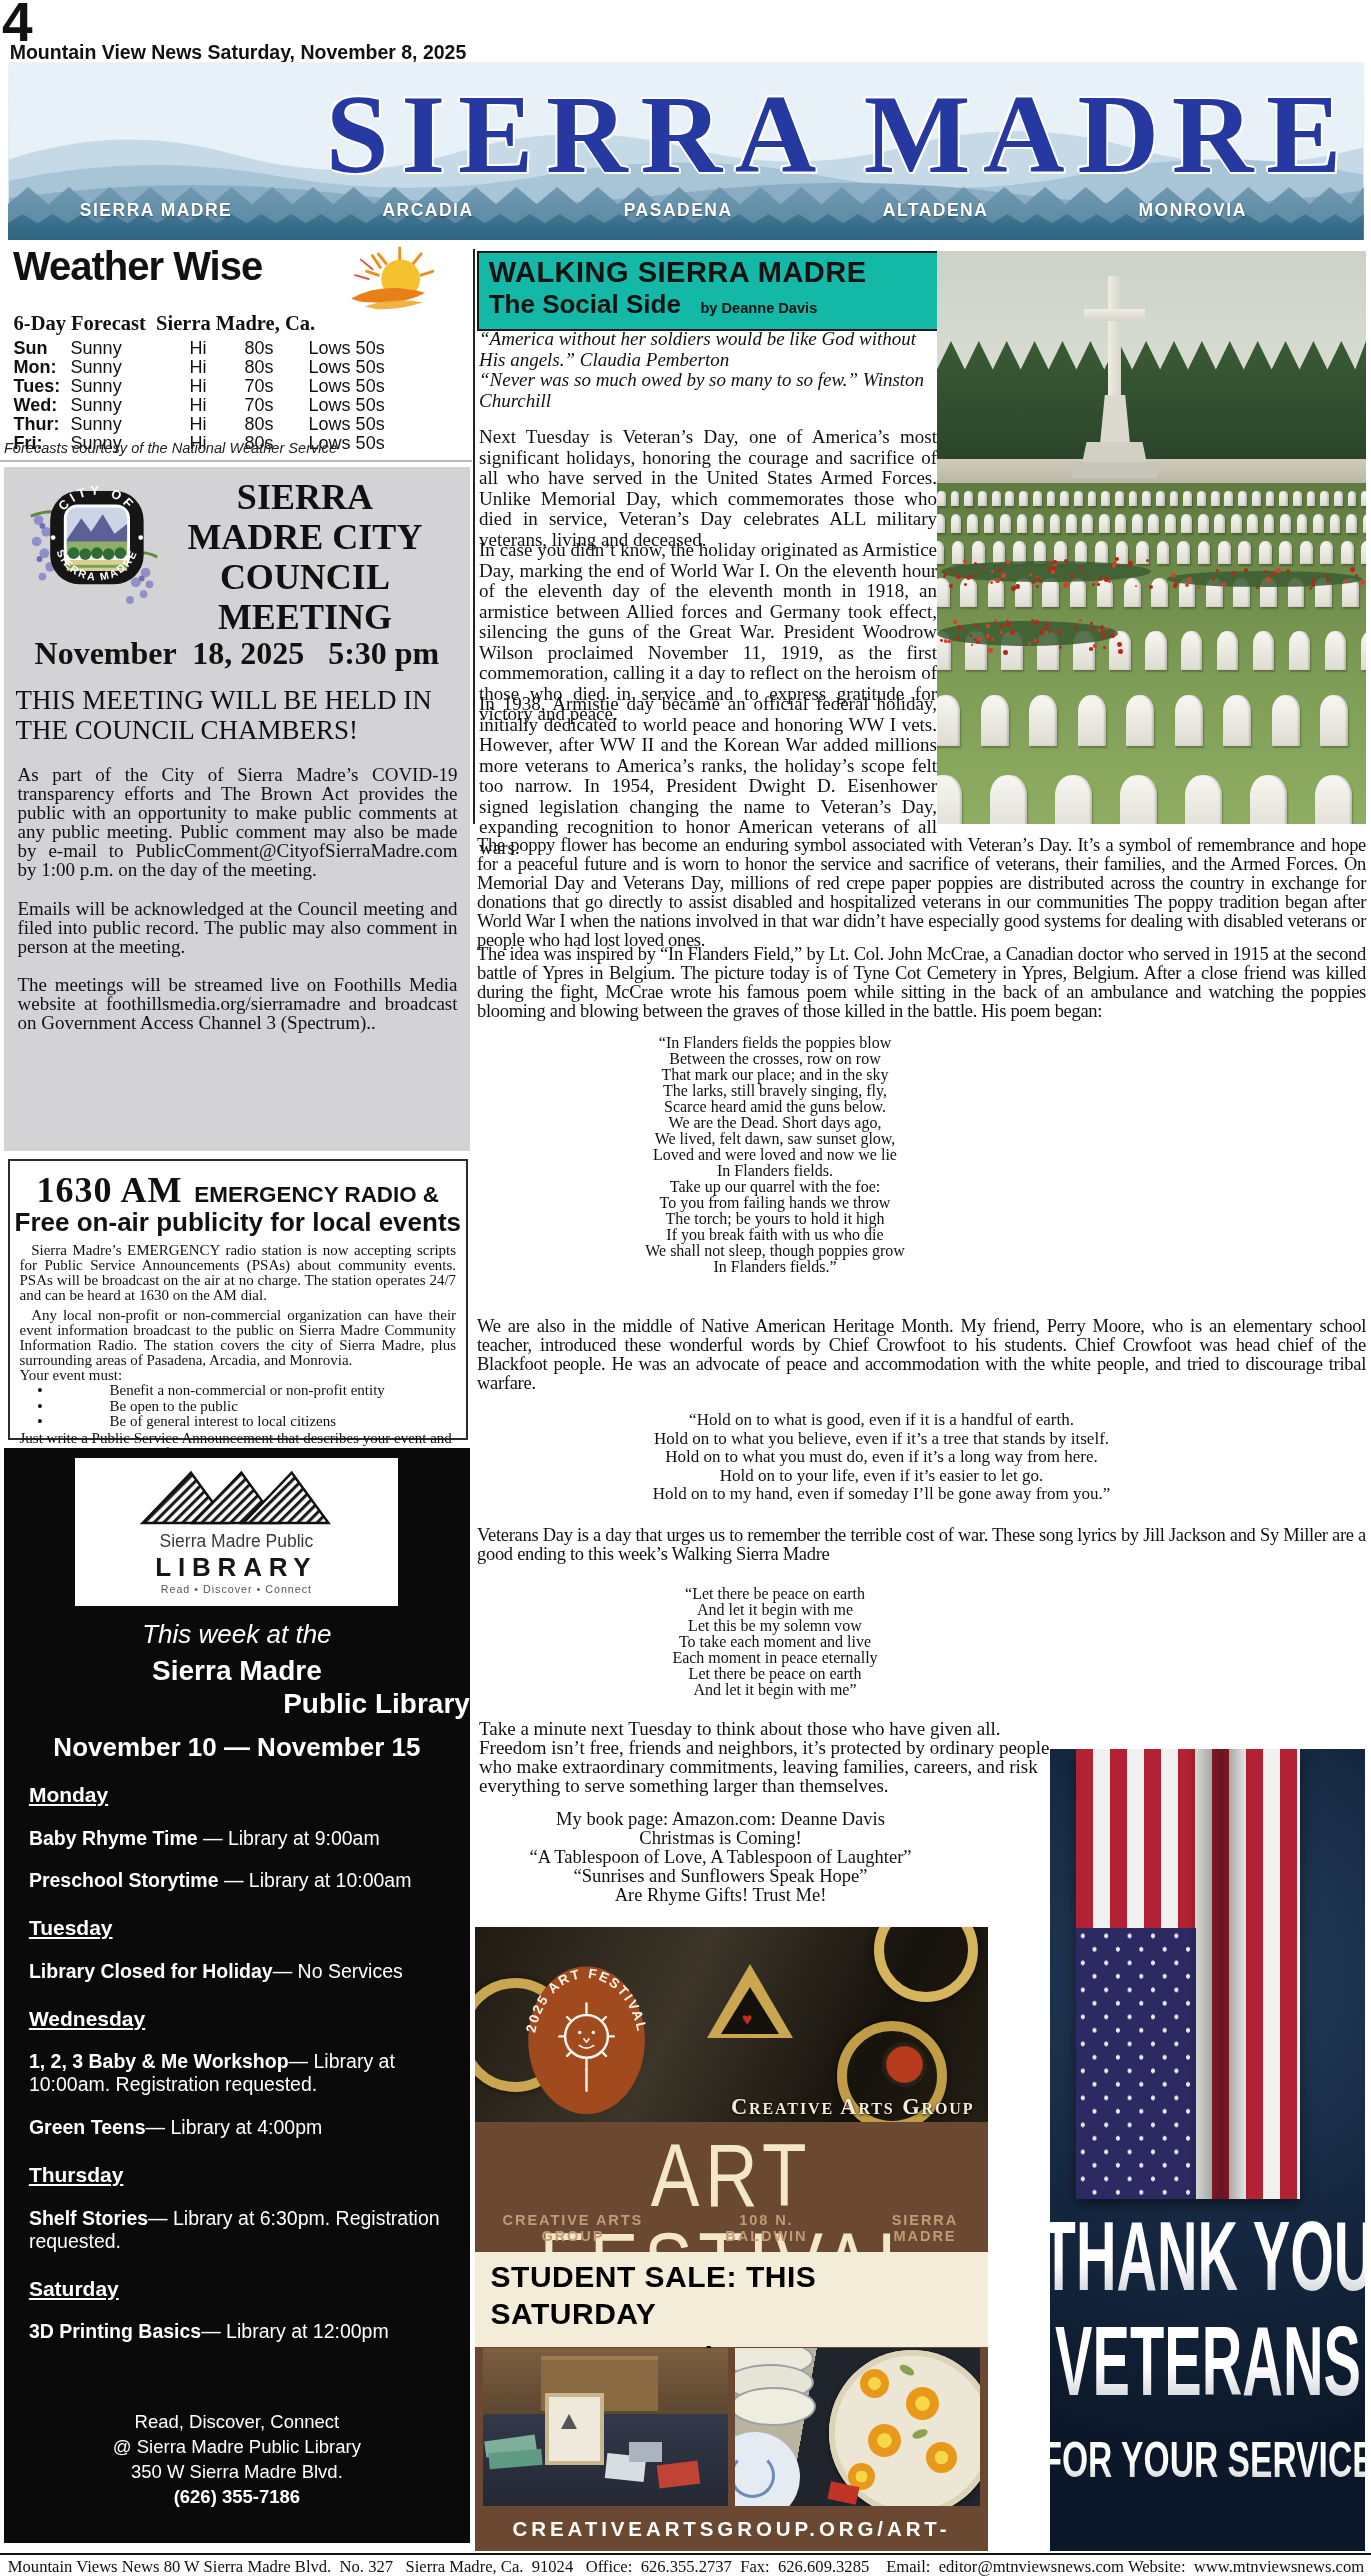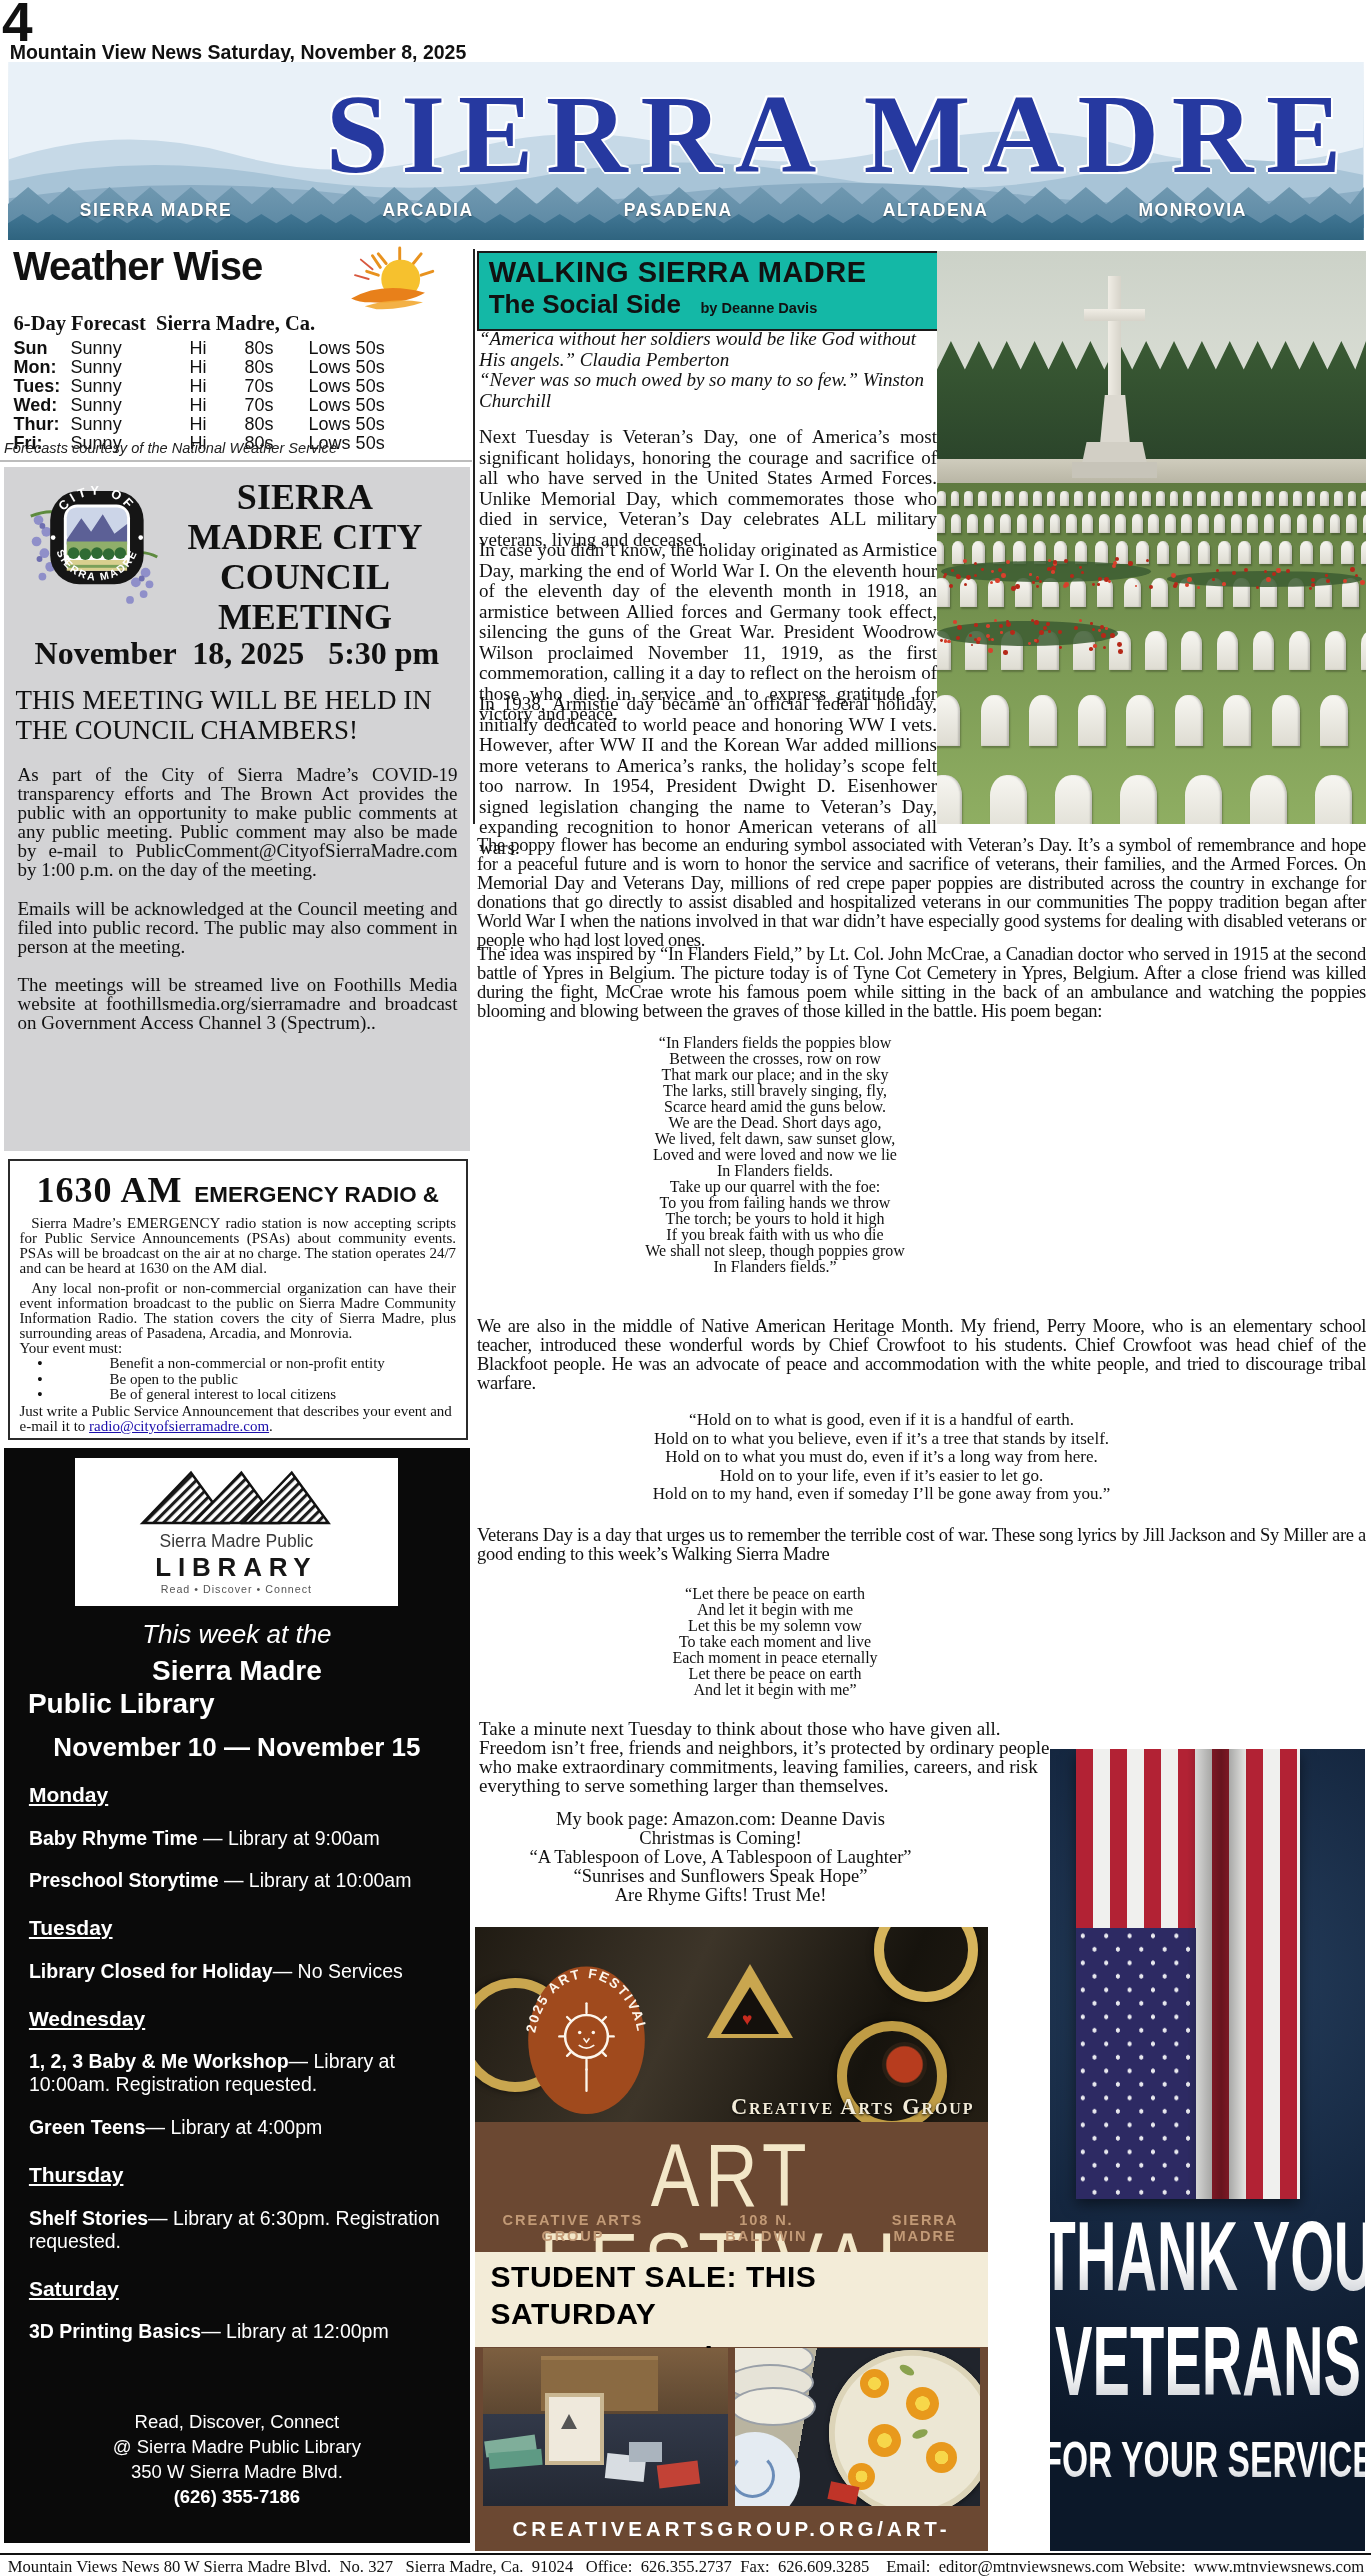--- a/index.html
+++ b/index.html
@@ -65,21 +65,21 @@
   
   #library{left:3.9px;top:1448px;width:466px;height:1095px;background:#0a0a0a;color:#fff;
      font-family:"Liberation Sans",sans-serif;}
   #lib-logo{position:absolute;left:71px;top:9.7px;width:323px;height:148px;background:#fff;color:#222;
      text-align:center;}
   #lib-logo-name{font:17.5px "Liberation Sans",sans-serif;color:#3a3a3a;margin-top:1.9px;}
   #lib-logo-word{font:bold 26px "Liberation Sans",sans-serif;letter-spacing:6.8px;color:#161616;}
   #lib-logo-tag{font:10.7px "Liberation Sans",sans-serif;color:#555;letter-spacing:1px;}
   #lib-intro1{position:absolute;left:0;top:171px;width:100%;text-align:center;font:italic 26px "Liberation Sans",sans-serif;}
   #lib-intro2{position:absolute;left:0;top:207px;width:100%;text-align:center;font:bold 28px "Liberation Sans",sans-serif;}
-  #lib-intro3{position:absolute;left:0;top:240px;width:100%;text-align:left;font:bold 28px "Liberation Sans",sans-serif;padding-left:24px;}
+  #lib-intro3{position:absolute;left:0;top:240px;width:100%;text-align:right;font:bold 28px "Liberation Sans",sans-serif;}
   #lib-dates{position:absolute;left:0;top:284px;width:100%;text-align:center;font:bold 26px "Liberation Sans",sans-serif;}
   #library-schedule{position:absolute;left:25px;top:335px;width:421px;}
   .lib-day{font:bold 21px "Liberation Sans",sans-serif;text-decoration:underline;margin:23.4px 0 19.5px;}
   .lib-day:first-child{margin-top:0;}
   .lib-event{font:19.5px/23.4px "Liberation Sans",sans-serif;margin-bottom:19.5px;}
   #lib-footer{position:absolute;left:0;top:961px;width:100%;text-align:center;font:18.5px/25px "Liberation Sans",sans-serif;}
   #lib-footer .bold{font-weight:bold;}
 
   
   #col-divider{left:473px;top:249px;width:1.9px;height:575px;background:#222;}
@@ -322,20 +322,21 @@
       <p>Emails will be acknowledged at the Council meeting and filed into public record. The public may also comment in person at the meeting.</p>
       <p>The meetings will be streamed live on Foothills Media website at foothillsmedia.org/sierramadre and broadcast on Government Access Channel 3 (Spectrum)..</p>
     </div>
   </div>
 
   <div class="abs" id="radio">
     <div id="radio-title1">
       <span id="radio-am">1630 AM</span>
       <span id="radio-emrg">EMERGENCY RADIO &amp;</span>
     </div>
+    <div id="radio-title2">Free on-air publicity for local events</div>
     <div class="radio-p">Sierra Madre’s EMERGENCY radio station is now accepting scripts for Public Service Announcements (PSAs) about community events.  PSAs will be broadcast on the air at no charge.  The station operates 24/7 and can be heard at 1630 on the AM dial.</div>
     <div class="radio-p">Any local non-profit or non-commercial organization can have their event information broadcast to the public on Sierra Madre Community Information Radio.   The station covers the city of Sierra Madre, plus surrounding areas of Pasadena, Arcadia, and Monrovia.</div>
     <div id="radio-must">Your event must:</div>
     <div id="radio-bullets">
         <div class="rbullet">Benefit a non-commercial or non-profit entity</div>
         <div class="rbullet">Be open to the public</div>
         <div class="rbullet">Be of general interest to local citizens</div>
       </div>
     <div id="radio-outro">
       <span>Just write a Public Service Announcement that describes your event and e-mail it to </span><span class="blue-link">radio@cityofsierramadre.com</span><span>.</span>

